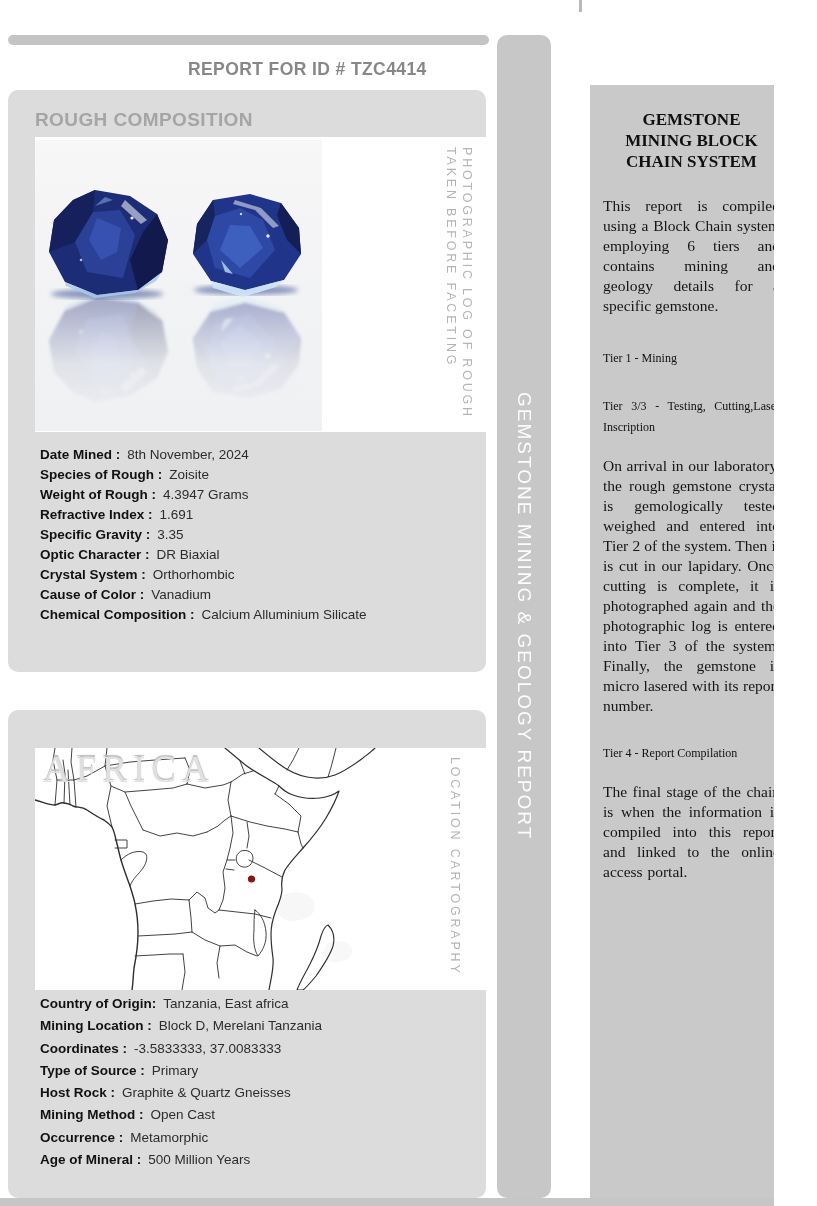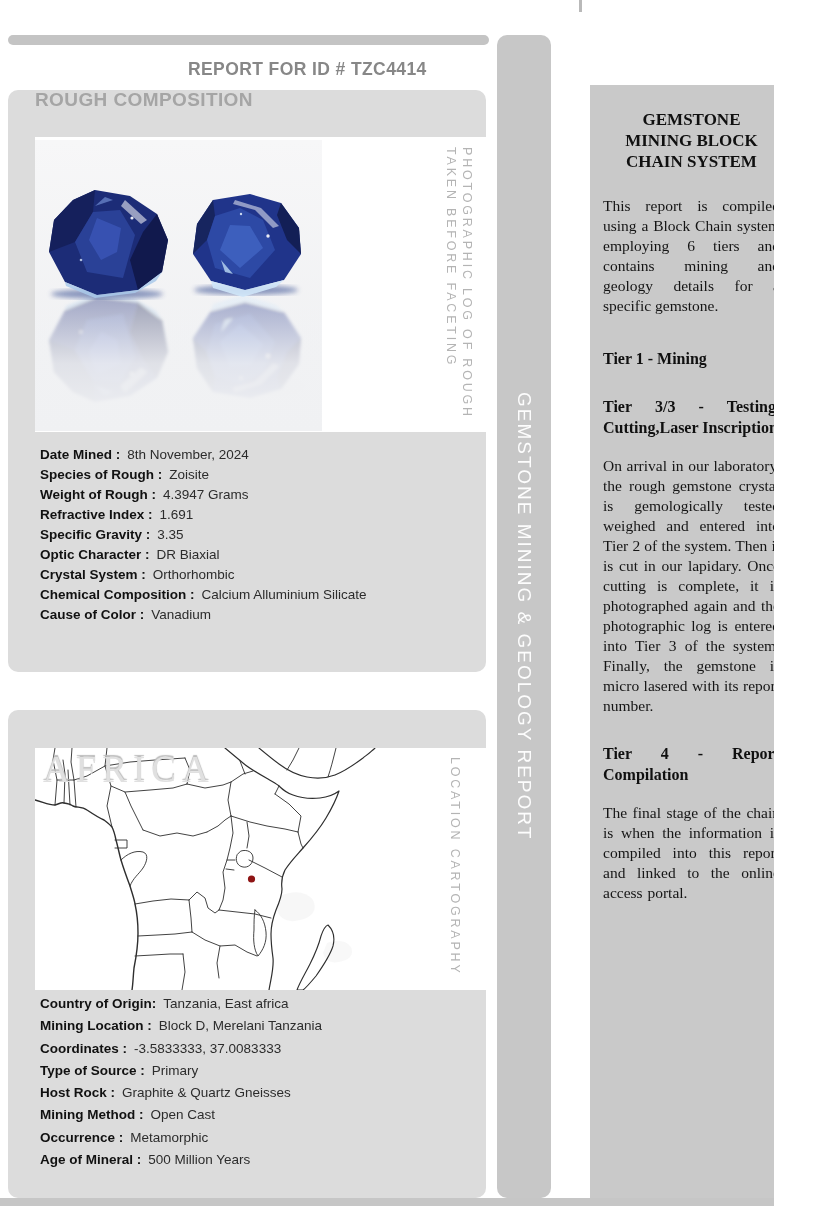--- a/index.html
+++ b/index.html
@@ -46,38 +46,38 @@
   
   .banner{left:497px;top:35px;width:54px;height:1163px;background:#c7c7c7;border-radius:10px;
           display:flex;align-items:center;justify-content:center;}
   .banner-text{writing-mode:vertical-rl;font-size:19px;letter-spacing:2px;color:#fdfdfd;white-space:nowrap;}
 
   
   .panel{left:590px;top:85px;width:203px;height:1113px;background:#c9c9c9;box-sizing:border-box;
          padding:10px 13px;font-family:"Liberation Serif",serif;color:#151515;}
   .panel-title{width:142px;margin:14px auto 0;text-align:center;font-size:17px;font-weight:bold;line-height:21px;color:#101010;}
   .panel p{font-size:15.5px;line-height:20px;text-align:justify;margin:18px 0 0;}
-  .panel h3{font-size:16px;line-height:21px;font-weight:bold;text-align:justify;margin:27px 0 0;color:#101010;}
+  .panel h3{font-size:12px;line-height:21px;font-weight:normal;text-align:justify;margin:27px 0 0;color:#101010;}
   .panel .p-intro{margin-top:24px;}
   .panel .h-tier1{margin-top:32px;}
   .panel .p-tier4{word-spacing:1px;}
 
   .bottom-strip{left:0;top:1198px;width:817px;height:8px;background:#c6c6c6;}
 </style>
 </head>
 <body>
 
 <div class="page">
 
   <div class="abs top-bar"></div>
   <div class="abs top-tick"></div>
   <div class="abs report-title">REPORT FOR ID # TZC4414</div>
 
   <div class="abs section-box sec1"></div>
-  <div class="abs section-header" style="top:89px;">ROUGH COMPOSITION</div>
+  <div class="abs section-header" style="top:109px;">ROUGH COMPOSITION</div>
 
   <div class="abs media-wrap photo-wrap">
     <svg class="photo-svg" viewBox="0 0 287 291">
       <defs>
         <linearGradient id="photoBg" x1="0" y1="0" x2="0" y2="1">
           <stop offset="0" stop-color="#f7f7f8"></stop>
             <stop offset="1" stop-color="#eeeff1"></stop>
         </linearGradient>
         <linearGradient id="fadeG" x1="0" y1="0" x2="0" y2="1">
           <stop offset="0" stop-color="#f2f3f5" stop-opacity="0.25"></stop>
@@ -133,22 +133,22 @@
   </div>
 
   <div class="abs datalist dl1">
     <div class="row"><span class="lbl">Date Mined :</span><span class="val">8th November, 2024</span></div>
     <div class="row"><span class="lbl">Species of Rough :</span><span class="val">Zoisite</span></div>
     <div class="row"><span class="lbl">Weight of Rough :</span><span class="val">4.3947 Grams</span></div>
     <div class="row"><span class="lbl">Refractive Index :</span><span class="val">1.691</span></div>
     <div class="row"><span class="lbl">Specific Gravity :</span><span class="val">3.35</span></div>
     <div class="row"><span class="lbl">Optic Character :</span><span class="val">DR Biaxial</span></div>
     <div class="row"><span class="lbl">Crystal System :</span><span class="val">Orthorhombic</span></div>
+    <div class="row"><span class="lbl">Cause of Color :</span><span class="val">Vanadium</span></div>
     <div class="row"><span class="lbl">Chemical Composition :</span><span class="val">Calcium Alluminium Silicate</span></div>
-    <div class="row"><span class="lbl">Cause of Color :</span><span class="val">Vanadium</span></div>
   </div>
 
   <div class="abs section-box sec2"></div>
 
   <div class="abs media-wrap map-wrap">
     <svg class="map-svg" viewBox="0 0 455 242">
       <g fill="none" stroke="#2e2e2e" stroke-width="0.9" stroke-linejoin="round" stroke-linecap="round">
 
         <path fill="#f1f1f1" stroke="none" d="M245,148 q22,-9 33,4 q6,13 -9,19 q-22,7 -27,-9 z" opacity="0.55"></path>
         <path fill="#f2f2f2" stroke="none" d="M292,195 q16,-6 24,4 q4,10 -8,14 q-17,5 -20,-8 z" opacity="0.55"></path>

